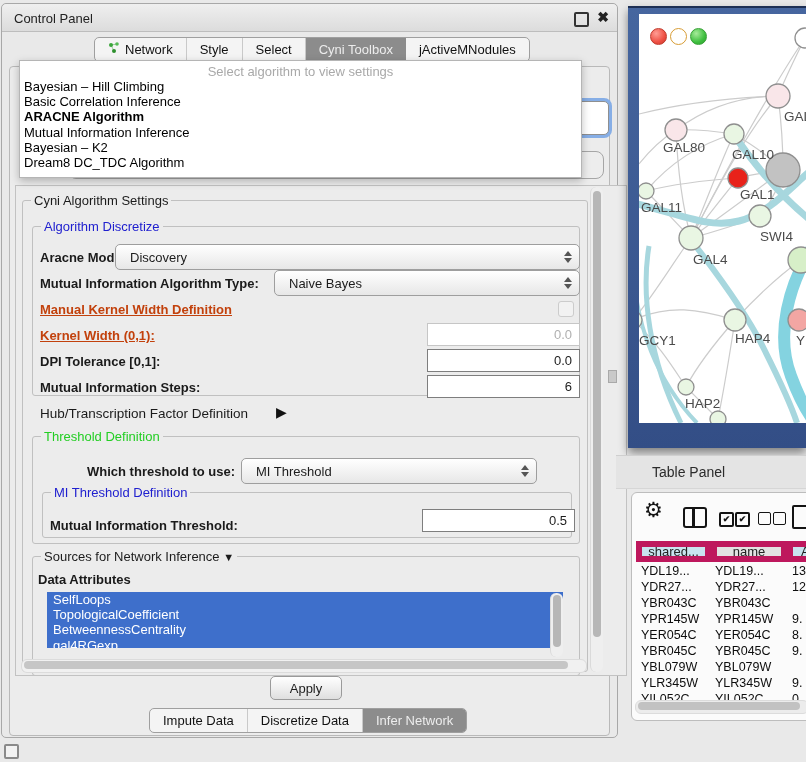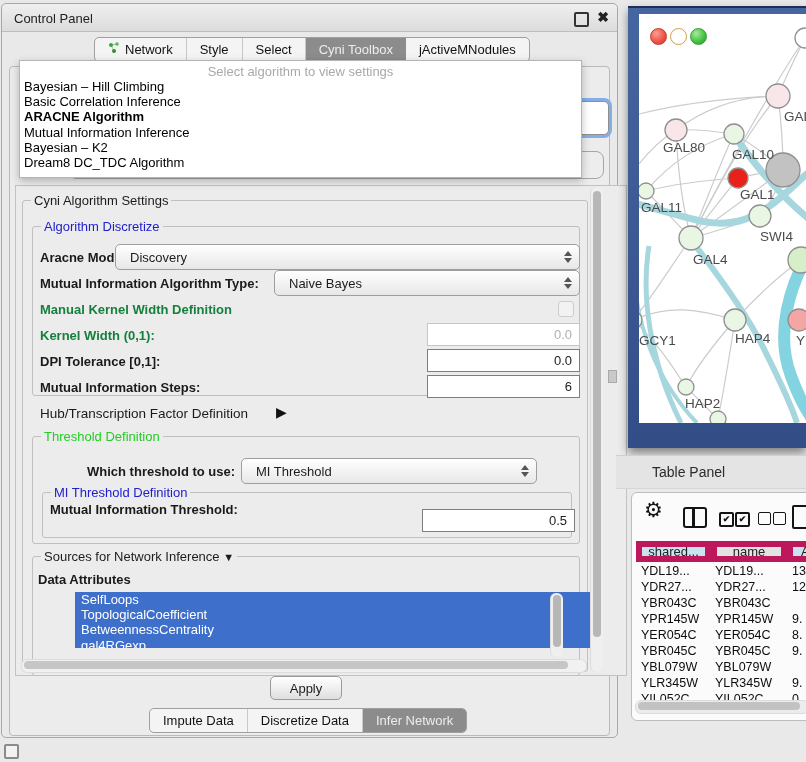--- a/index.html
+++ b/index.html
@@ -37,21 +37,21 @@
   .ghost-combo span{position:absolute;left:22px;top:5px;font-size:13px;color:#bcbcbc;}
   .focus-combo{left:575px;top:97px;width:30px;height:32px;background:#fff;border:1px solid #8f8f8f;
                border-radius:5px;box-shadow:0 0 0 3px #86aee6;z-index:4;}
   
   .viewport{left:13px;top:181px;width:590px;height:489px;background:#ececec;
             border:1px solid #c2c2c2;overflow:hidden;padding-left:20px;}
   .groupbox{position:absolute;border:1px solid #c0c0c0;border-radius:3px;}
   .gtitle{position:absolute;top:-8px;left:8px;font-size:13px;background:#ececec;padding:0 3px;}
   .blue{color:#2020cf;} .green{color:#23ce23;}
   .lbl{position:absolute;font-size:13px;font-weight:700;color:#1a1a1a;white-space:nowrap;}
-  .lbl.dis{color:#15803d;}
+  .lbl.dis{color:#c2410c;text-decoration:underline;}
   .combo{position:absolute;background:linear-gradient(#ffffff,#e7e7e7);border:1px solid #9e9e9e;
          border-radius:5px;font-size:13px;display:flex;align-items:center;}
   .combo .val{padding-left:14px;flex:1;}
   .spin{width:11px;margin-right:6px;display:flex;flex-direction:column;align-items:center;gap:2px;}
   .spin .u{width:0;height:0;border-left:4px solid transparent;border-right:4px solid transparent;
            border-bottom:5px solid #555;}
   .spin .d{width:0;height:0;border-left:4px solid transparent;border-right:4px solid transparent;
            border-top:5px solid #555;}
   .field{position:absolute;background:#fff;border:1px solid #7e7e7e;font-size:13px;
          text-align:right;padding-right:7px;display:flex;align-items:center;justify-content:flex-end;}
@@ -189,28 +189,28 @@
     <div class="combo" style="left:225px;top:272px;width:294px;height:24px;">
       <span class="val">MI Threshold</span>
       <span class="spin">
           <span class="u"></span>
           <span class="d"></span>
         </span>
     </div>
     <div class="groupbox" style="left:26px;top:306px;width:528px;height:44px;">
       <span class="gtitle blue">MI Threshold Definition</span>
     </div>
-    <span class="lbl" style="left:34px;top:316px;text-align:center;">Mutual Information Threshold:</span>
+    <span class="lbl" style="left:34px;top:332px;text-align:center;">Mutual Information Threshold:</span>
     <div class="field" style="left:406px;top:323px;width:144px;height:21px;">0.5</div>
 
     <div class="groupbox" style="left:16px;top:370px;width:546px;height:118px;">
       <span class="gtitle"><span>Sources for Network Inference</span> <span style="font-size:11px;">▼</span></span>
     </div>
     <span class="lbl" style="left:22px;top:386px;">Data Attributes</span>
-    <div class="listbox" style="left:31px;top:406px;width:516px;height:56px;margin-left:28px;">
+    <div class="listbox" style="left:31px;top:406px;width:516px;height:56px;">
       <div class="litem" style="background:#3e6fcb;" x-bg="#3e6fcb">SelfLoops</div>
       <div class="litem" style="background:#3e6fcb;">TopologicalCoefficient</div>
       <div class="litem" style="background:#3e6fcb;">BetweennessCentrality</div>
       <div class="litem" style="background:#3e6fcb;">gal4RGexp</div>
     </div>
     <div class="vsb-track" style="left:534px;top:407px;height:64px;">
       <div class="vsb-thumb" style="top:2px;height:52px;"></div>
     </div>
 
     <div class="hsb-track" style="left:5px;top:473px;width:564px;">

